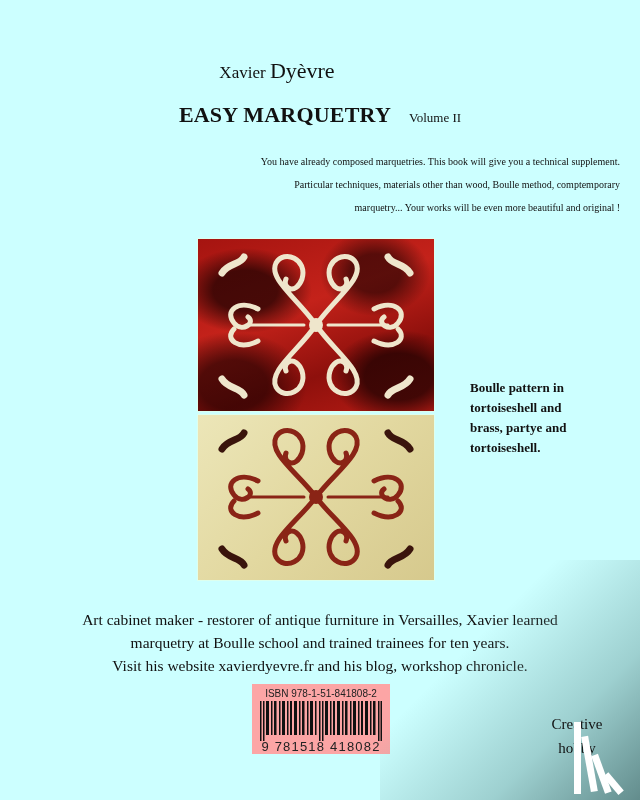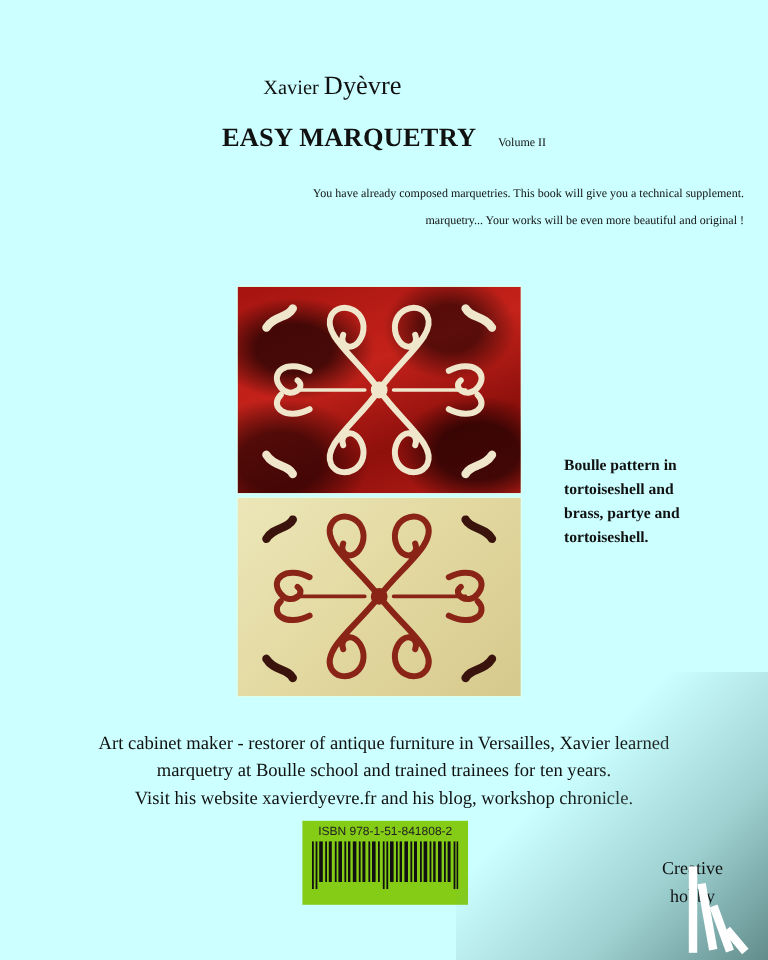--- a/index.html
+++ b/index.html
@@ -8,21 +8,21 @@
     background:#ccffff;
     font-family:"Liberation Serif", "DejaVu Serif", serif;
     color:#111;
   }
   .abs { position:absolute; }
   #author { left:0; width:554px; top:58px; text-align:center; font-size:17px; }
   #author .first { font-size:17px; }
   #author .last { font-size:22px; }
   #title-line { left:0; width:640px; top:102px; text-align:center; }
   #title { font-weight:bold; font-size:22px; letter-spacing:0.2px; }
-  #volume { font-size:10px; margin-left:14px; }
+  #volume { font-size:13px; margin-left:14px; }
   #blurb { left:20px; width:600px; top:150px; text-align:right; font-size:10px; line-height:23px; }
   .img {
     position:absolute; left:197px; width:236px;
     border:1px solid #dfe;
   }
   #img-tortoise {
     top:238px; height:172px;
     background:
       radial-gradient(ellipse at 20% 30%, rgba(20,0,0,0.7) 0 12%, transparent 25%),
       radial-gradient(ellipse at 75% 20%, rgba(20,0,0,0.6) 0 10%, transparent 22%),
@@ -31,21 +31,21 @@
       linear-gradient(160deg, #a51410, #c4221a 40%, #8e100c 70%, #b81c15);
   }
   #img-brass {
     top:414px; height:165px;
     background: linear-gradient(135deg, #ece6b8, #e2d8a0 50%, #d6c98d);
   }
   .img svg { width:100%; height:100%; display:block; }
   #caption { left:442px; top:378px; width:140px; font-weight:bold; font-size:13px; line-height:20px;margin-left:28px; }
   #bio { left:20px; width:600px; top:608px; text-align:center; font-size:15.5px; line-height:23px; }
   #barcode-box {
-    left:252px; top:684px; width:138px; height:70px; background:#84cc16;
+    left:252px; top:684px; width:138px; height:70px; background:#fca5a5;
   }
   #isbn-label {
     position:absolute; left:0; top:4px; width:138px; text-align:center;
     font-family:"Liberation Sans", sans-serif; font-size:10px; color:#222;
   }
   #bars { position:absolute; left:8px; top:17px; width:122px; height:40px; }
   #barcode-digits {
     position:absolute; left:0; top:55px; width:138px; text-align:center;
     font-family:"Liberation Sans", sans-serif; font-size:13px; letter-spacing:1.2px; color:#222;
   }
@@ -65,20 +65,21 @@
   <span class="last">Dyèvre</span>
 </div>
 
 <div id="title-line" class="abs">
   <span id="title">EASY MARQUETRY</span>
   <span id="volume">Volume II</span>
 </div>
 
 <div id="blurb" class="abs">
   <div>You have already composed marquetries. This book will give you a technical supplement.</div>
+  <div>Particular techniques, materials other than wood, Boulle method, comptemporary</div>
   <div>marquetry... Your works will be even more beautiful and original !</div>
 </div>
 
 <div id="img-tortoise" class="img">
   <svg viewBox="0 0 236 172">
     <g fill="none" stroke="#efe6cc" stroke-width="5" stroke-linecap="round">
       <path d="M118 86 C100 60, 70 40, 78 24 C86 10, 110 20, 104 40 C98 56, 84 50, 88 40"></path>
       <path d="M118 86 C136 60, 166 40, 158 24 C150 10, 126 20, 132 40 C138 56, 152 50, 148 40"></path>
       <path d="M118 86 C100 112, 70 132, 78 148 C86 162, 110 152, 104 132 C98 116, 84 122, 88 132"></path>
       <path d="M118 86 C136 112, 166 132, 158 148 C150 162, 126 152, 132 132 C138 116, 152 122, 148 132"></path>
@@ -161,20 +162,21 @@
         <rect x="93" y="0" width="3" height="34"></rect>
       <rect x="98" y="0" width="1.5" height="34"></rect>
         <rect x="101" y="0" width="2" height="34"></rect>
       <rect x="105" y="0" width="3" height="34"></rect>
         <rect x="110" y="0" width="1.5" height="34"></rect>
       <rect x="113" y="0" width="2.5" height="34"></rect>
       <rect x="118" y="0" width="1.5" height="40"></rect>
         <rect x="120.5" y="0" width="1.5" height="40"></rect>
     </g>
   </svg>
+  <div id="barcode-digits">9 781518 418082</div>
 </div>
 
 <div id="corner-shade" class="abs"></div>
 
 <div id="publisher" class="abs">
   <div>Creative</div>
   <div>hobby</div>
 </div>
 
 <svg id="logo" class="abs" viewBox="0 0 60 80">

